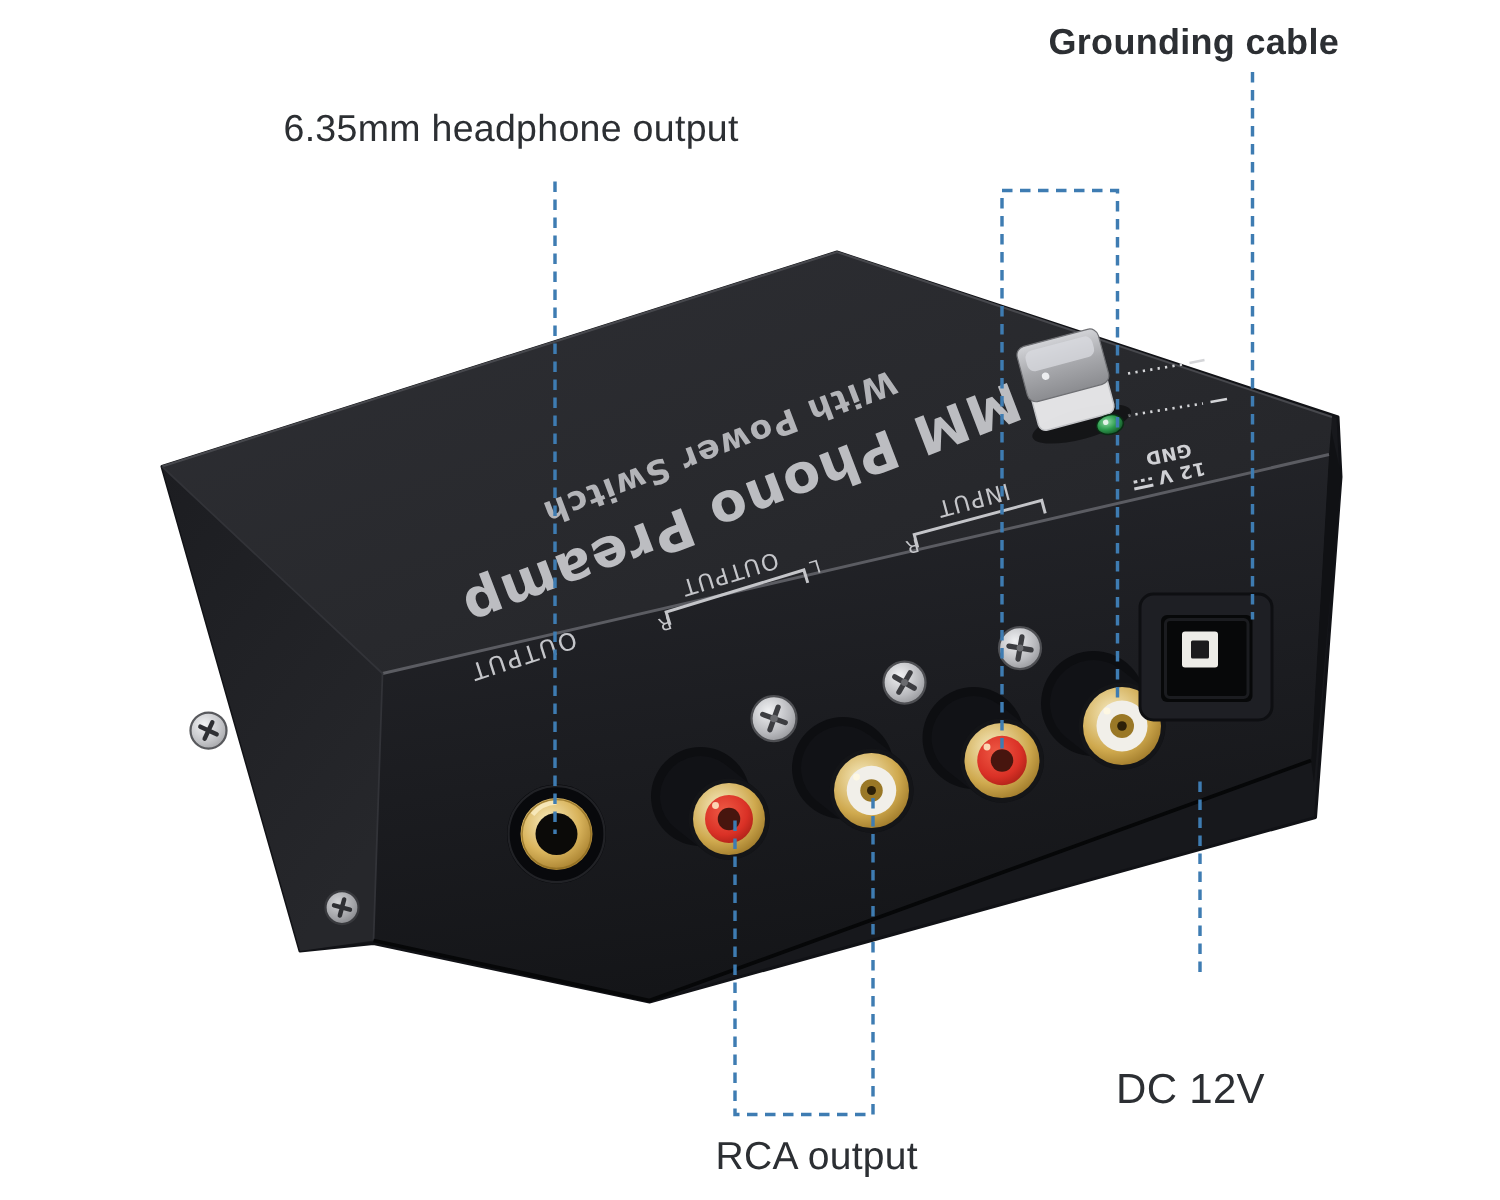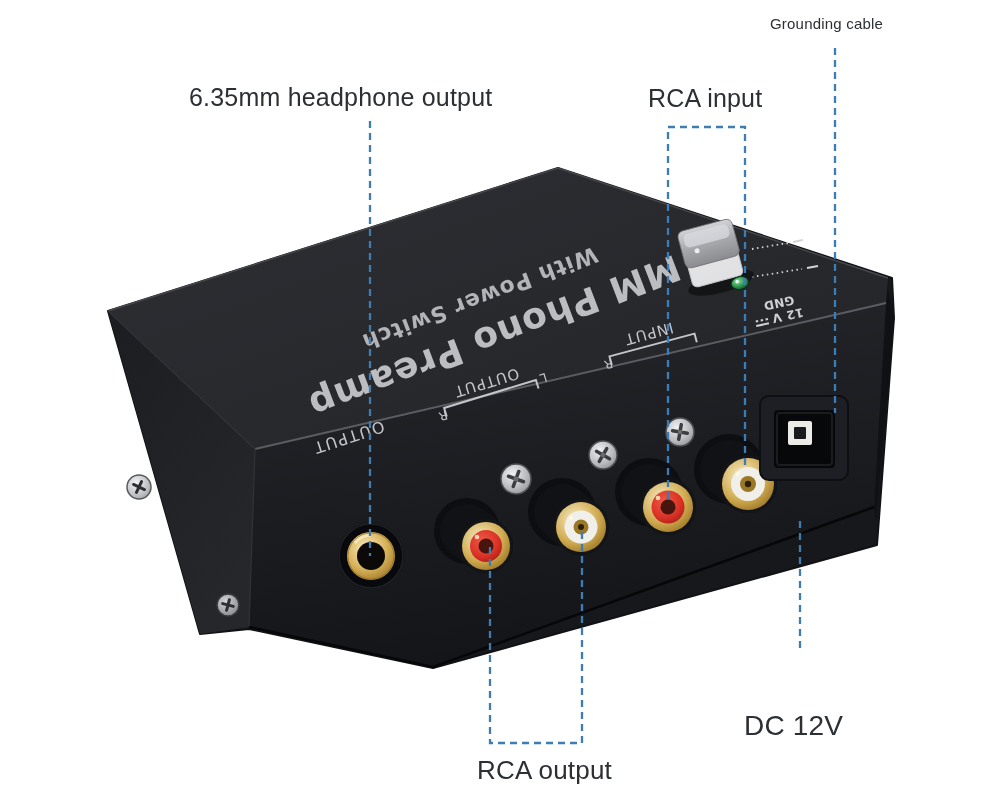--- a/index.html
+++ b/index.html
@@ -1,23 +1,23 @@
 <!DOCTYPE html>
 <html><head>
 <meta charset="utf-8">
 <style>
   html,body{margin:0;padding:0;background:#ffffff;}
   .stage{position:relative;width:1000px;height:800px;background:#ffffff;overflow:hidden;
          font-family:"Liberation Sans",sans-serif;}
   .scene{position:absolute;left:0;top:0;}
   .label{position:absolute;color:#2c2f33;font-weight:500;white-space:nowrap;
          font-family:"Liberation Sans",sans-serif;letter-spacing:0.2px;}
-  #lbl-headphone{left:189px;top:83px;font-size:25px;}
+  #lbl-headphone{left:189px;top:72px;font-size:25px;}
   #lbl-rca-input{left:648px;top:84px;font-size:25px;}
-  #lbl-grounding{left:770px;top:15px;font-size:15px;}
+  #lbl-grounding{left:699px;top:15px;font-size:24px;font-weight:bold;}
   #lbl-dc{left:744px;top:663px;font-size:28px;margin-top:47px;}
   #lbl-rca-output{left:477px;top:755px;font-size:26px;}
   .dash{fill:none;stroke:#3e7cb2;stroke-width:2.3;stroke-dasharray:7 5;}
   svg text{font-family:"DejaVu Sans","Liberation Sans",sans-serif;}
 </style>
 </head>
 <body>
 
 <div class="stage">
 
@@ -230,17 +230,16 @@
     <g>
       <path class="dash" d="M370,121 L370,556"></path>
       <path class="dash" d="M668,499 L668,127 L745,127 L745,467"></path>
       <path class="dash" d="M835,48 L835,413"></path>
       <path class="dash" d="M800,521 L800,652"></path>
       <path class="dash" d="M490,547 L490,743 L582,743 L582,531"></path>
     </g>
   </svg>
 
   <div class="label" id="lbl-headphone">6.35mm headphone output</div>
-  <div class="label" id="lbl-rca-input">RCA input</div>
   <div class="label" id="lbl-grounding">Grounding cable</div>
   <div class="label" id="lbl-dc">DC 12V</div>
   <div class="label" id="lbl-rca-output">RCA output</div>
 </div>
 
 </body></html>

